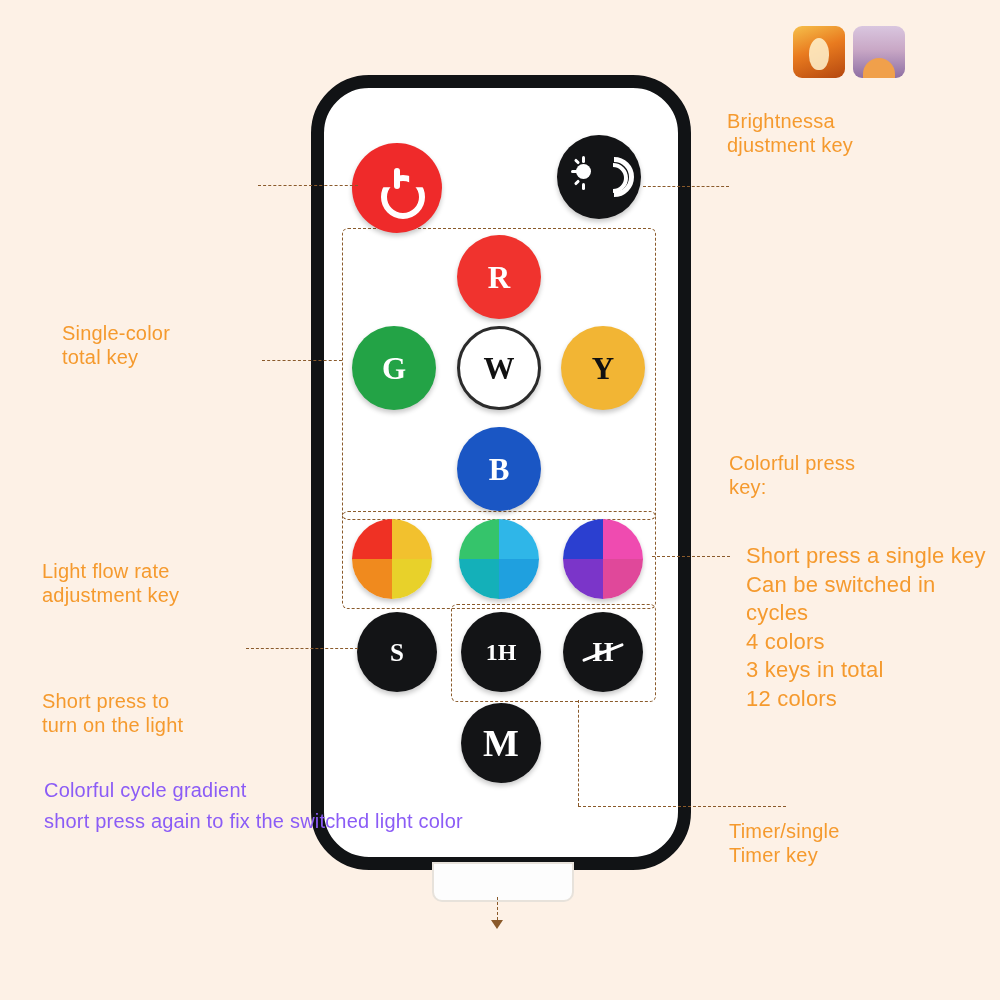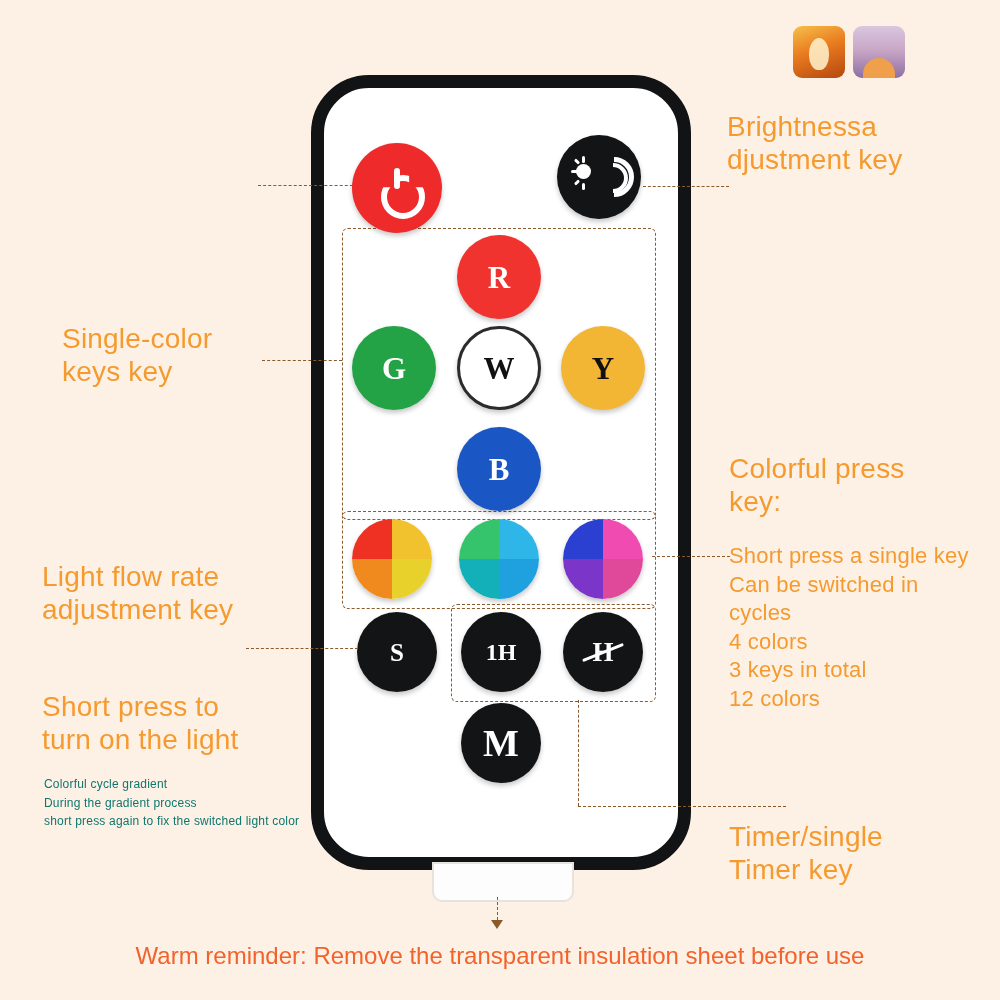--- a/index.html
+++ b/index.html
@@ -94,31 +94,32 @@
     border-radius: 6px;
   }
   .gb-single { left: 342px; top: 228px; width: 312px; height: 290px; }
   .gb-color  { left: 342px; top: 511px; width: 312px; height: 96px; }
   .gb-timer  { left: 451px; top: 604px; width: 203px; height: 96px; }
 
   
   .callout {
     position: absolute;
     color: #f59a2e;
-    font-size: 28px;
+    font-size: 20px;
     line-height: 1.18;
     letter-spacing: 0.2px;
   }
   .callout.small {
     font-size: 22px;
     line-height: 1.3;
+    margin-left: 17px;
   }
   .callout.tiny {
-    font-size: 12px;
-    color: #0f766e;
+    font-size: 20px;
+    color: #8b5cf6;
     line-height: 1.55;
   }
 
   .c-onoff   { left: 88px;  top: 142px; width: 210px; }
   .c-bright  { left: 727px; top: 110px; width: 230px; }
   .c-single  { left: 62px;  top: 322px; width: 250px; }
   .c-colorful{ left: 729px; top: 452px; width: 245px; }
   .c-colorful-body { left: 729px; top: 542px; width: 250px; }
   .c-flow    { left: 42px;  top: 560px; width: 300px; }
   .c-short   { left: 42px;  top: 690px; width: 290px; }
@@ -372,35 +373,33 @@
   <div class="conn ln-colorful"></div>
   <div class="conn ln-flow"></div>
   <div class="conn-v ln-timer-v"></div>
   <div class="conn ln-timer-h"></div>
   <div class="arrow-down"></div>
   <div class="arrow-head"></div>
 
   <div class="callout c-bright" style="white-space:pre-line">Brightnessa
 djustment key</div>
   <div class="callout c-single" style="white-space:pre-line">Single-color
-keys key</div>
+total key</div>
   <div class="callout c-colorful" style="white-space:pre-line">Colorful press
 key:</div>
   <div class="callout small c-colorful-body" style="white-space:pre-line">Short press a single key
 Can be switched in cycles
 4 colors
 3 keys in total
 12 colors</div>
   <div class="callout c-flow" style="white-space:pre-line">Light flow rate
 adjustment key</div>
   <div class="callout c-short" style="white-space:pre-line">Short press to
 turn on the light</div>
   <div class="callout c-timer" style="white-space:pre-line">Timer/single
 Timer key</div>
 
   <div class="callout tiny c-note">
     <div>Colorful cycle gradient</div>
-    <div>During the gradient process</div>
     <div>short press again to fix the switched light color</div>
   </div>
 
-  <div class="warm">Warm reminder: Remove the transparent insulation sheet before use</div>
 </div>
 
 </body></html>

